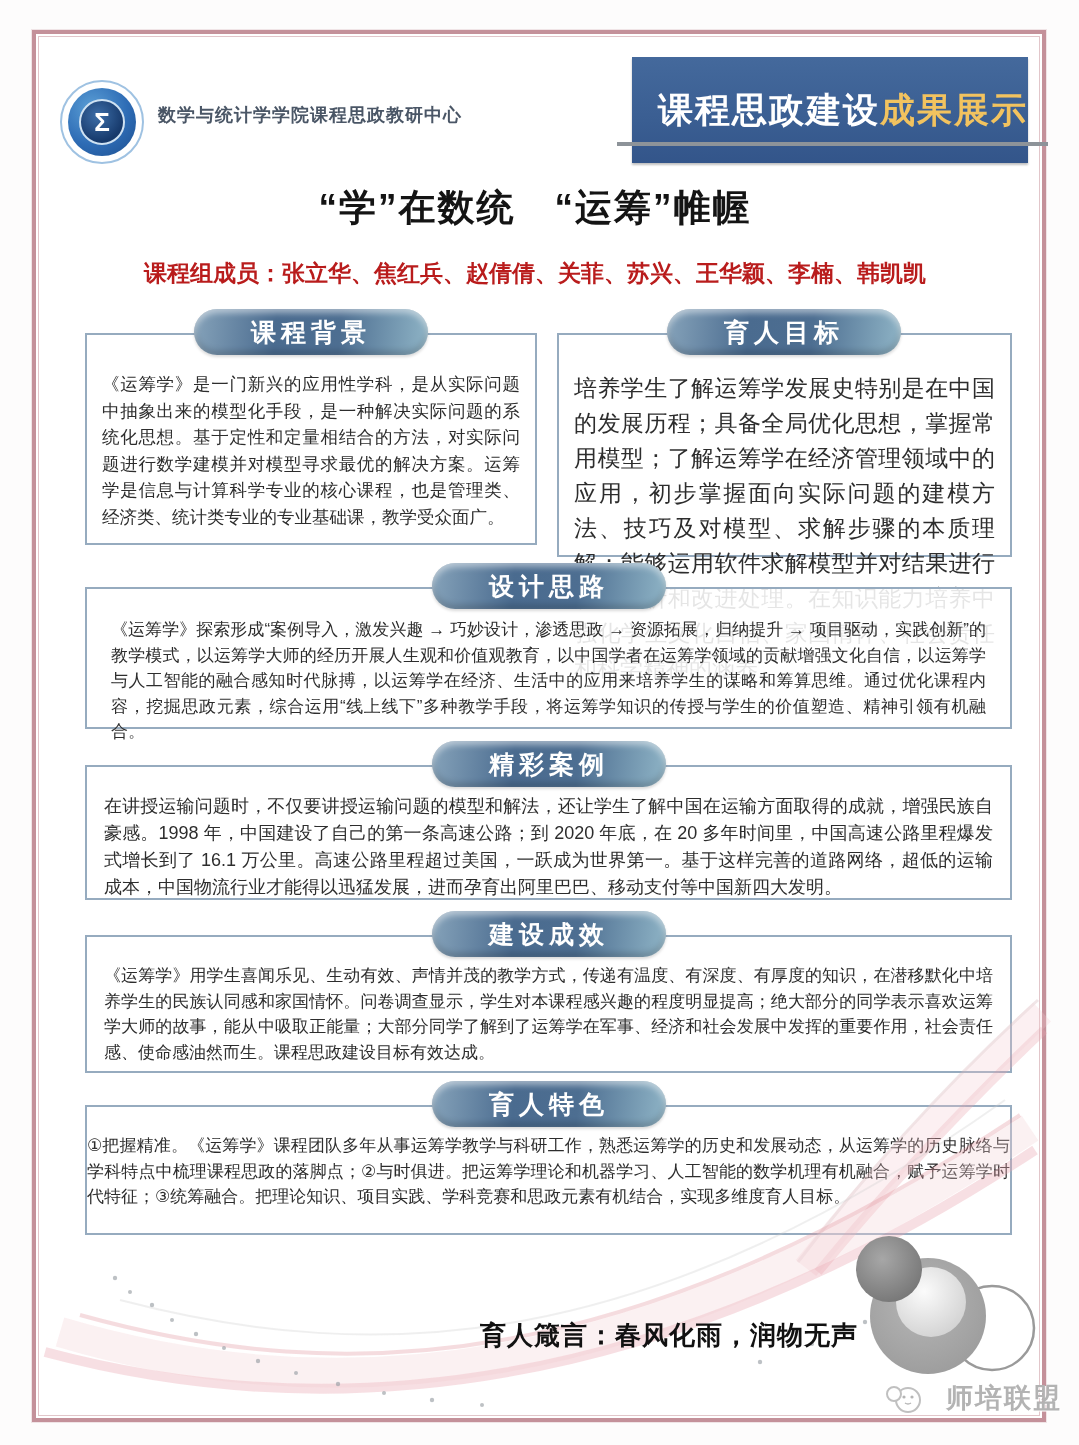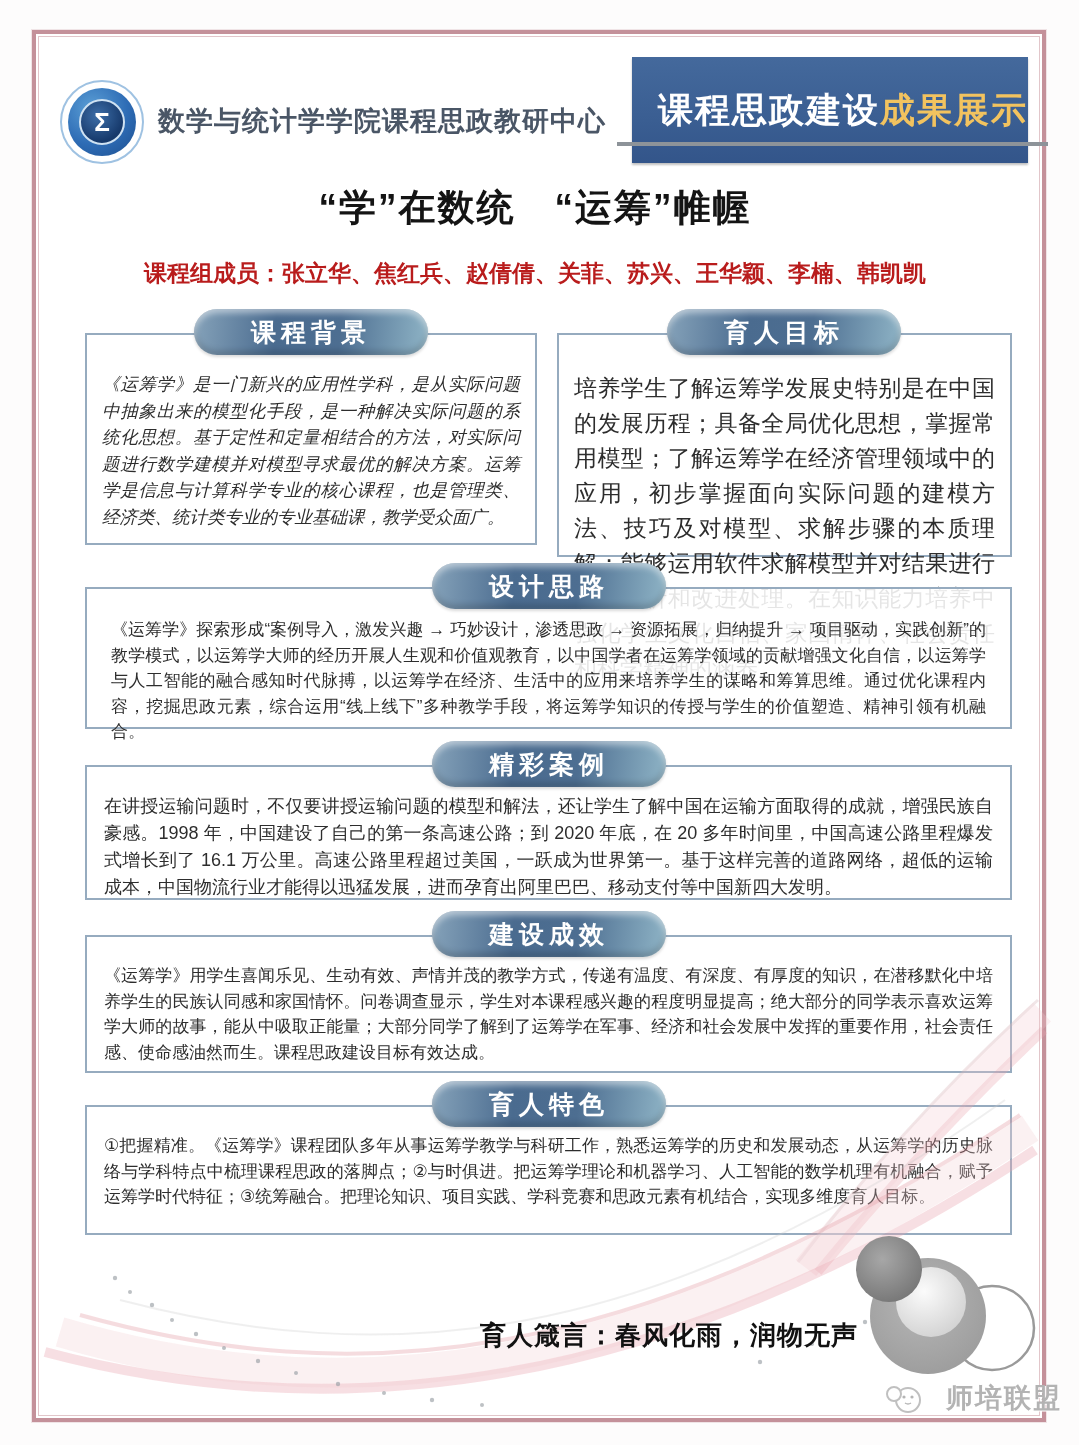--- a/index.html
+++ b/index.html
@@ -25,21 +25,21 @@
   }
   .logo-core{
     position:absolute;left:17px;top:17px;right:17px;bottom:17px;border-radius:50%;
     background:radial-gradient(circle at 40% 35%, #3d6ea8 0%, #16396b 70%);
     border:2px solid #cfe2f2;box-sizing:border-box;
     display:flex;align-items:center;justify-content:center;
     color:#ffffff;font-size:26px;font-weight:bold;
   }
   .org-name{
     position:absolute;left:158px;top:103px;z-index:2;
-    font-size:27px;font-weight:600;color:#4a5666;letter-spacing:1px;
+    font-size:18px;font-weight:600;color:#4a5666;letter-spacing:1px;
   }
   .banner{
     position:absolute;left:632px;top:57px;width:396px;height:106px;z-index:2;
     background:linear-gradient(180deg,#44699c 0%,#3a5e92 60%,#33558a 100%);
     display:flex;align-items:center;justify-content:flex-end;
     font-size:35px;font-weight:bold;letter-spacing:2px;
     box-shadow:0 2px 2px rgba(0,0,0,0.25);
   }
   .banner .w{color:#ffffff;}
   .banner .g{color:#f2c35f;}
@@ -64,32 +64,32 @@
   }
   .panel-body{padding:0;}
   .pill{
     position:absolute;width:234px;height:46px;border-radius:23px;z-index:3;
     background:linear-gradient(95deg,#86a3ba 0%,#4a6b8f 35%,#4d6e91 62%,#8fb4c6 100%);
     box-shadow: inset 0 4px 6px rgba(255,255,255,0.5), inset 0 -4px 6px rgba(0,0,0,0.18), 0 2px 3px rgba(0,0,0,0.15);
     display:flex;align-items:center;justify-content:center;
     color:#ffffff;font-size:25px;font-weight:bold;letter-spacing:5px;
   }
   
-  .box-bg{left:85px;top:333px;width:452px;height:212px;padding:36px 15px 14px;font-size:17.5px;line-height:1.52;font-style:italic;}
+  .box-bg{left:85px;top:333px;width:452px;height:212px;padding:36px 15px 14px;font-size:17.5px;line-height:1.52;}
   .pill-bg{left:194px;top:309px;}
   .box-goal{left:557px;top:333px;width:455px;height:224px;padding:36px 15px 10px;font-size:23px;line-height:1.52;}
   .pill-goal{left:667px;top:309px;}
   
   .box-design{left:85px;top:587px;width:927px;height:142px;padding:28px 24px 10px;font-size:17px;line-height:1.5;}
   .pill-design{left:432px;top:563px;}
   .box-case{left:85px;top:765px;width:927px;height:135px;padding:26px 17px 1px;font-size:18px;line-height:1.5;}
   .pill-case{left:432px;top:741px;justify-content:center;}
   .box-result{left:85px;top:935px;width:927px;height:138px;padding:26px 17px 10px;font-size:17px;line-height:1.5;}
   .pill-result{left:432px;top:911px;}
-  .box-feature{left:85px;top:1105px;width:927px;height:130px;padding:26px 17px 10px;font-size:17px;line-height:1.5;}
+  .box-feature{left:85px;top:1105px;width:927px;height:130px;padding:26px 0 10px;font-size:17px;line-height:1.5;}
   .pill-feature{left:432px;top:1081px;}
   
   .motto{
     position:absolute;left:480px;top:1318px;z-index:6;
     font-size:26px;font-weight:bold;color:#111111;letter-spacing:1px;
   }
   
   .deco{position:absolute;left:0;top:0;z-index:5;pointer-events:none;}
   
   .watermark{

